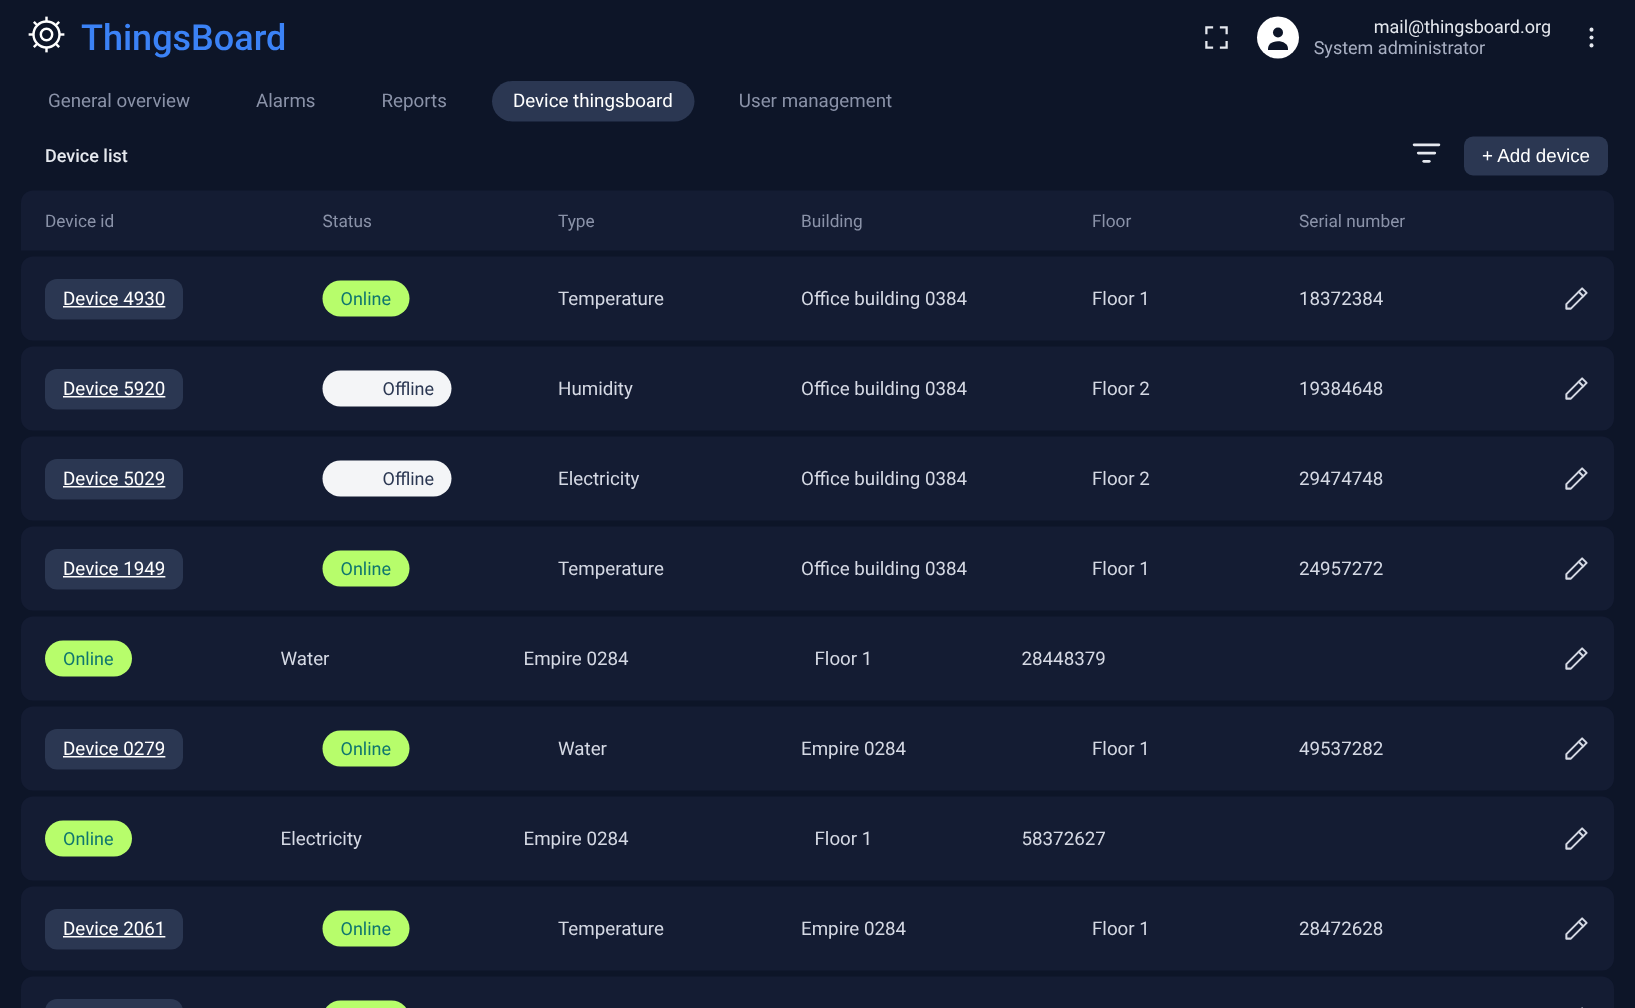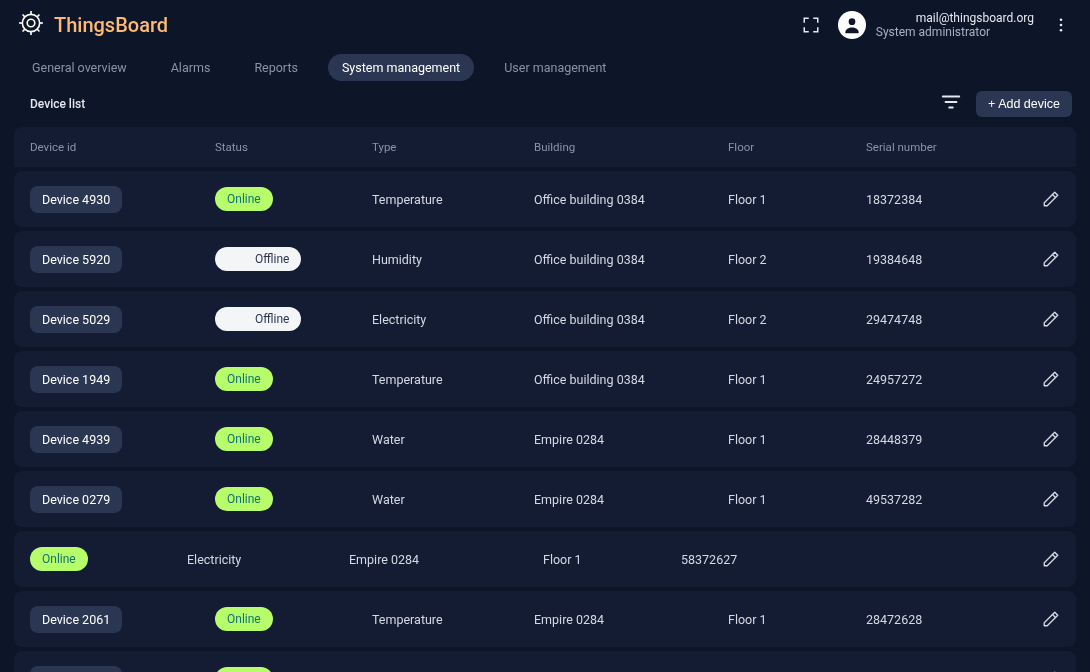--- a/index.html
+++ b/index.html
@@ -18,23 +18,23 @@
       justify-content: space-between;
       padding: 10px 16px 10px 18px;
       height: 50px;
     }
     .brand {
       display: flex;
       align-items: center;
       gap: 10px;
     }
     .brand-title {
-      font-size: 20px;
+      font-size: 24px;
       font-weight: 500;
-      color: #fdba74;
+      color: #3b82f6;
     }
     .topbar-right {
       display: flex;
       align-items: center;
       gap: 14px;
     }
     .user-block {
       display: flex;
       align-items: center;
       gap: 10px;
@@ -140,20 +140,21 @@
       font-size: 12.5px;
     }
     .device-chip {
       display: inline-block;
       background: #2b3752;
       color: #fff;
       font-size: 12.5px;
       padding: 6px 12px;
       border-radius: 8px;
       cursor: pointer;
+      text-decoration: underline;
     }
     .status-pill {
       display: inline-block;
       font-size: 12px;
       padding: 5px 12px;
       border-radius: 14px;
     }
     .status-pill.online {
       background: #b7fd6b;
       color: #0f766e;
@@ -216,21 +217,21 @@
           <circle cx="12" cy="19" r="1.8"></circle>
       </svg>
     </div>
   </div>
 </div>
 
 <div class="tabs-row" id="tabs-row">
     <div class="tab">General overview</div>
     <div class="tab">Alarms</div>
     <div class="tab">Reports</div>
-    <div class="tab active">System management</div>
+    <div class="tab active">Device thingsboard</div>
     <div class="tab">User management</div>
   </div>
 
 <div class="sub-row">
   <span class="subtitle">Device list</span>
   <div class="sub-right">
     <div class="filter-btn">
       <svg width="22" height="22" viewBox="0 0 24 24" fill="none" stroke="currentColor" stroke-width="2" stroke-linecap="round">
         <line x1="3" y1="6" x2="21" y2="6"></line>
         <line x1="6" y1="12" x2="18" y2="12"></line>
@@ -310,21 +311,20 @@
         <div class="col-edit">
           <span class="edit-btn">
             <svg width="18" height="18" viewBox="0 0 24 24" fill="none" stroke="currentColor" stroke-width="1.8" stroke-linecap="round" stroke-linejoin="round">
               <path d="M17 3l4 4L7 21H3v-4z"></path>
               <path d="M14 6l4 4"></path>
             </svg>
           </span>
         </div>
       </div>
       <div class="row">
-        <div class="col-device"><span class="device-chip">Device 4939</span></div>
         <div class="col-status"><span class="status-pill online">Online</span></div>
         <div class="col-type cell-text">Water</div>
         <div class="col-building cell-text">Empire 0284</div>
         <div class="col-floor cell-text">Floor 1</div>
         <div class="col-serial cell-text">28448379</div>
         <div class="col-edit">
           <span class="edit-btn">
             <svg width="18" height="18" viewBox="0 0 24 24" fill="none" stroke="currentColor" stroke-width="1.8" stroke-linecap="round" stroke-linejoin="round">
               <path d="M17 3l4 4L7 21H3v-4z"></path>
               <path d="M14 6l4 4"></path>

